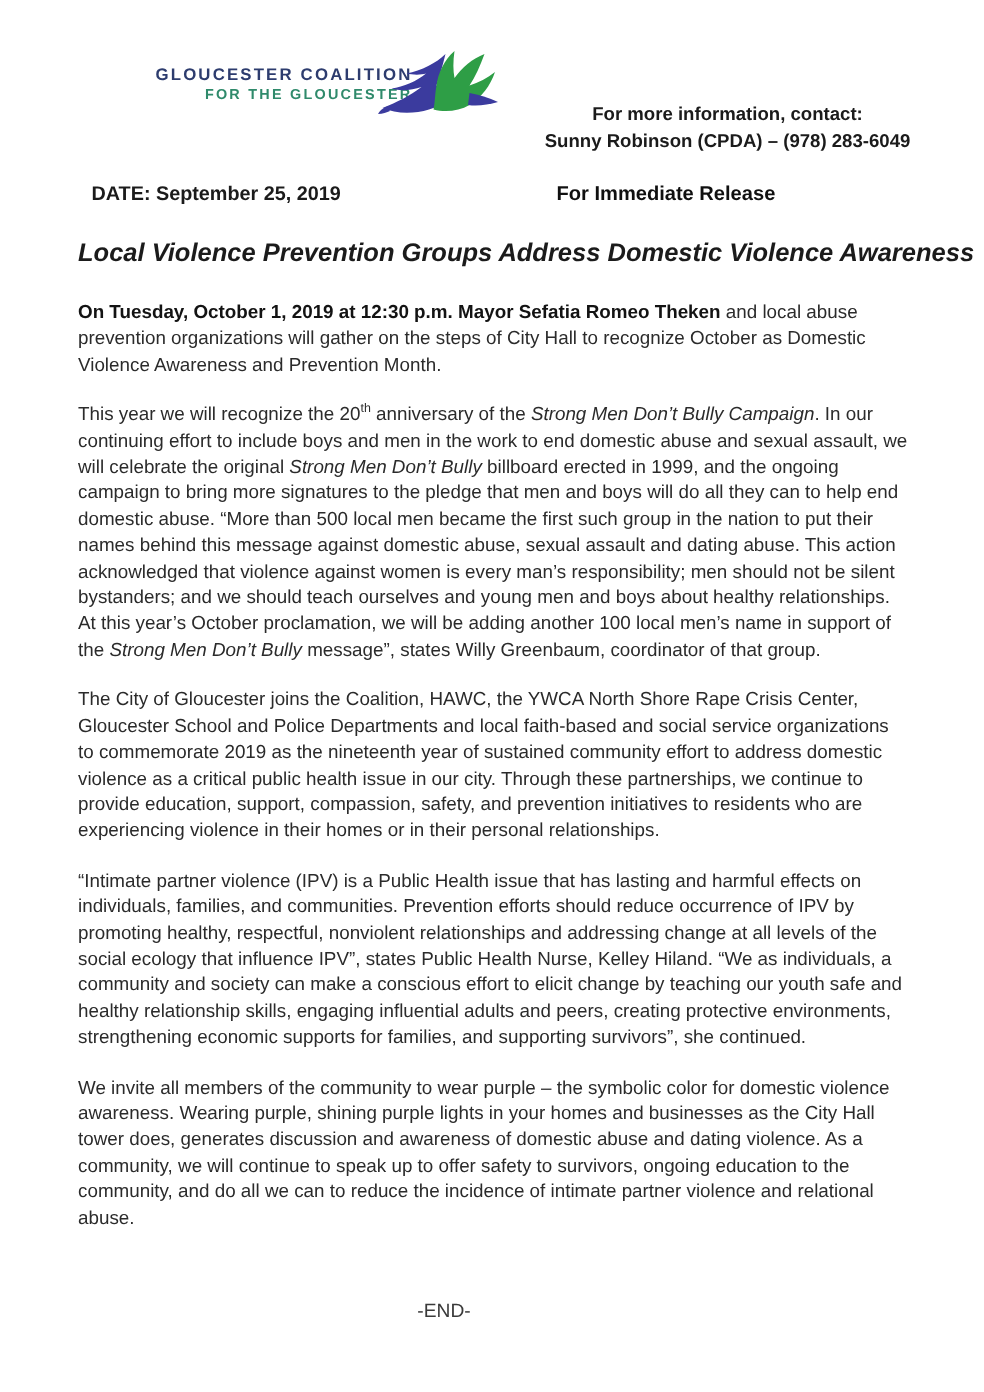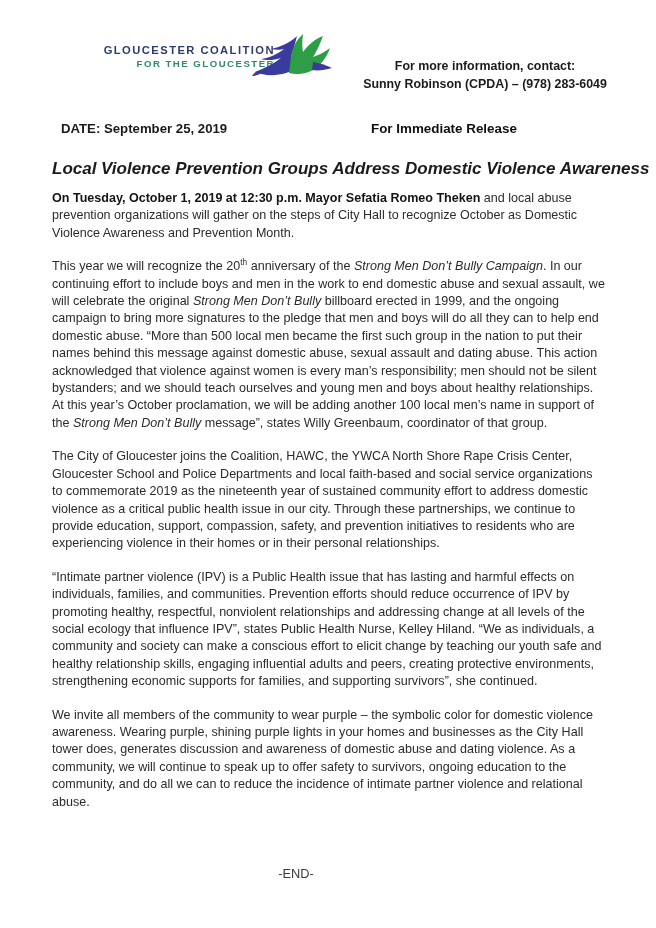--- a/index.html
+++ b/index.html
@@ -76,21 +76,21 @@
     position: absolute;
     left: 206px;
     top: 0px;
     width: 84px;
     height: 66px;
   }
 
   .contact-block {
     position: absolute;
     left: 330px;
-    top: 58px;
+    top: 68px;
     width: 310px;
     text-align: center;
     font-size: 12.4px;
     font-weight: bold;
     line-height: 1.45;
     color: #1b1b1b;
   }
   .contact-line { display: block; white-space: nowrap; }
 
   
@@ -139,21 +139,21 @@
     position: absolute;
     left: 52px;
     top: 186px;
     width: 554px;
     font-size: 12.55px;
     line-height: 17.4px;
     color: #2b2b2b;
     text-align: left;
   }
   .body-copy p {
-    margin: 4px 0 16px 0;
+    margin: 14px 0 16px 0;
   }
   .body-copy p:last-child { margin-bottom: 0; }
 
   .lead { font-weight: bold; color: #131313; }
   .ital { font-style: italic; }
   sup {
     font-size: 0.66em;
     vertical-align: super;
     line-height: 0;
   }

